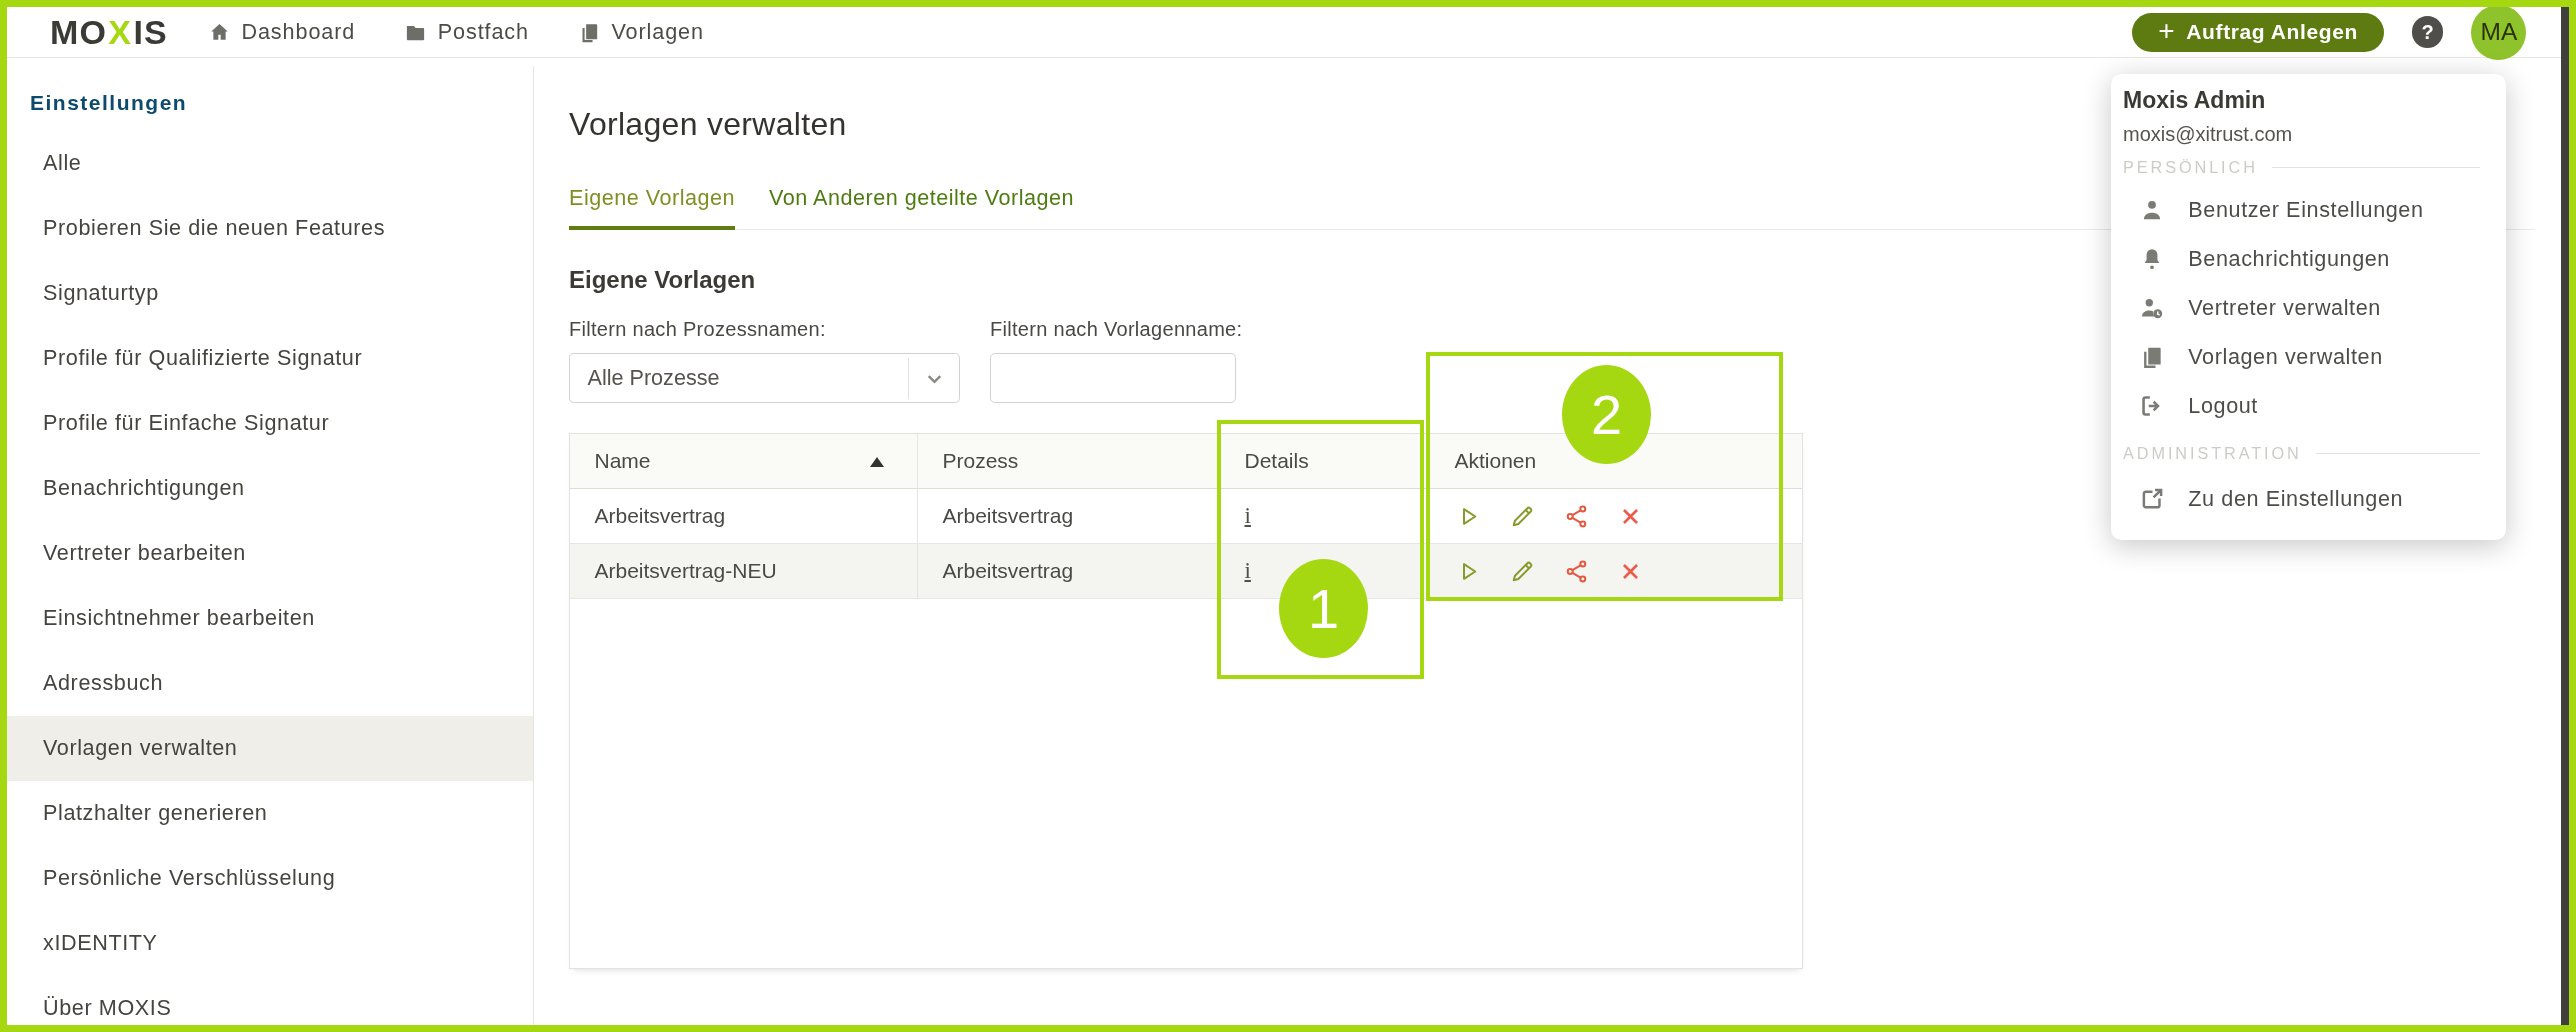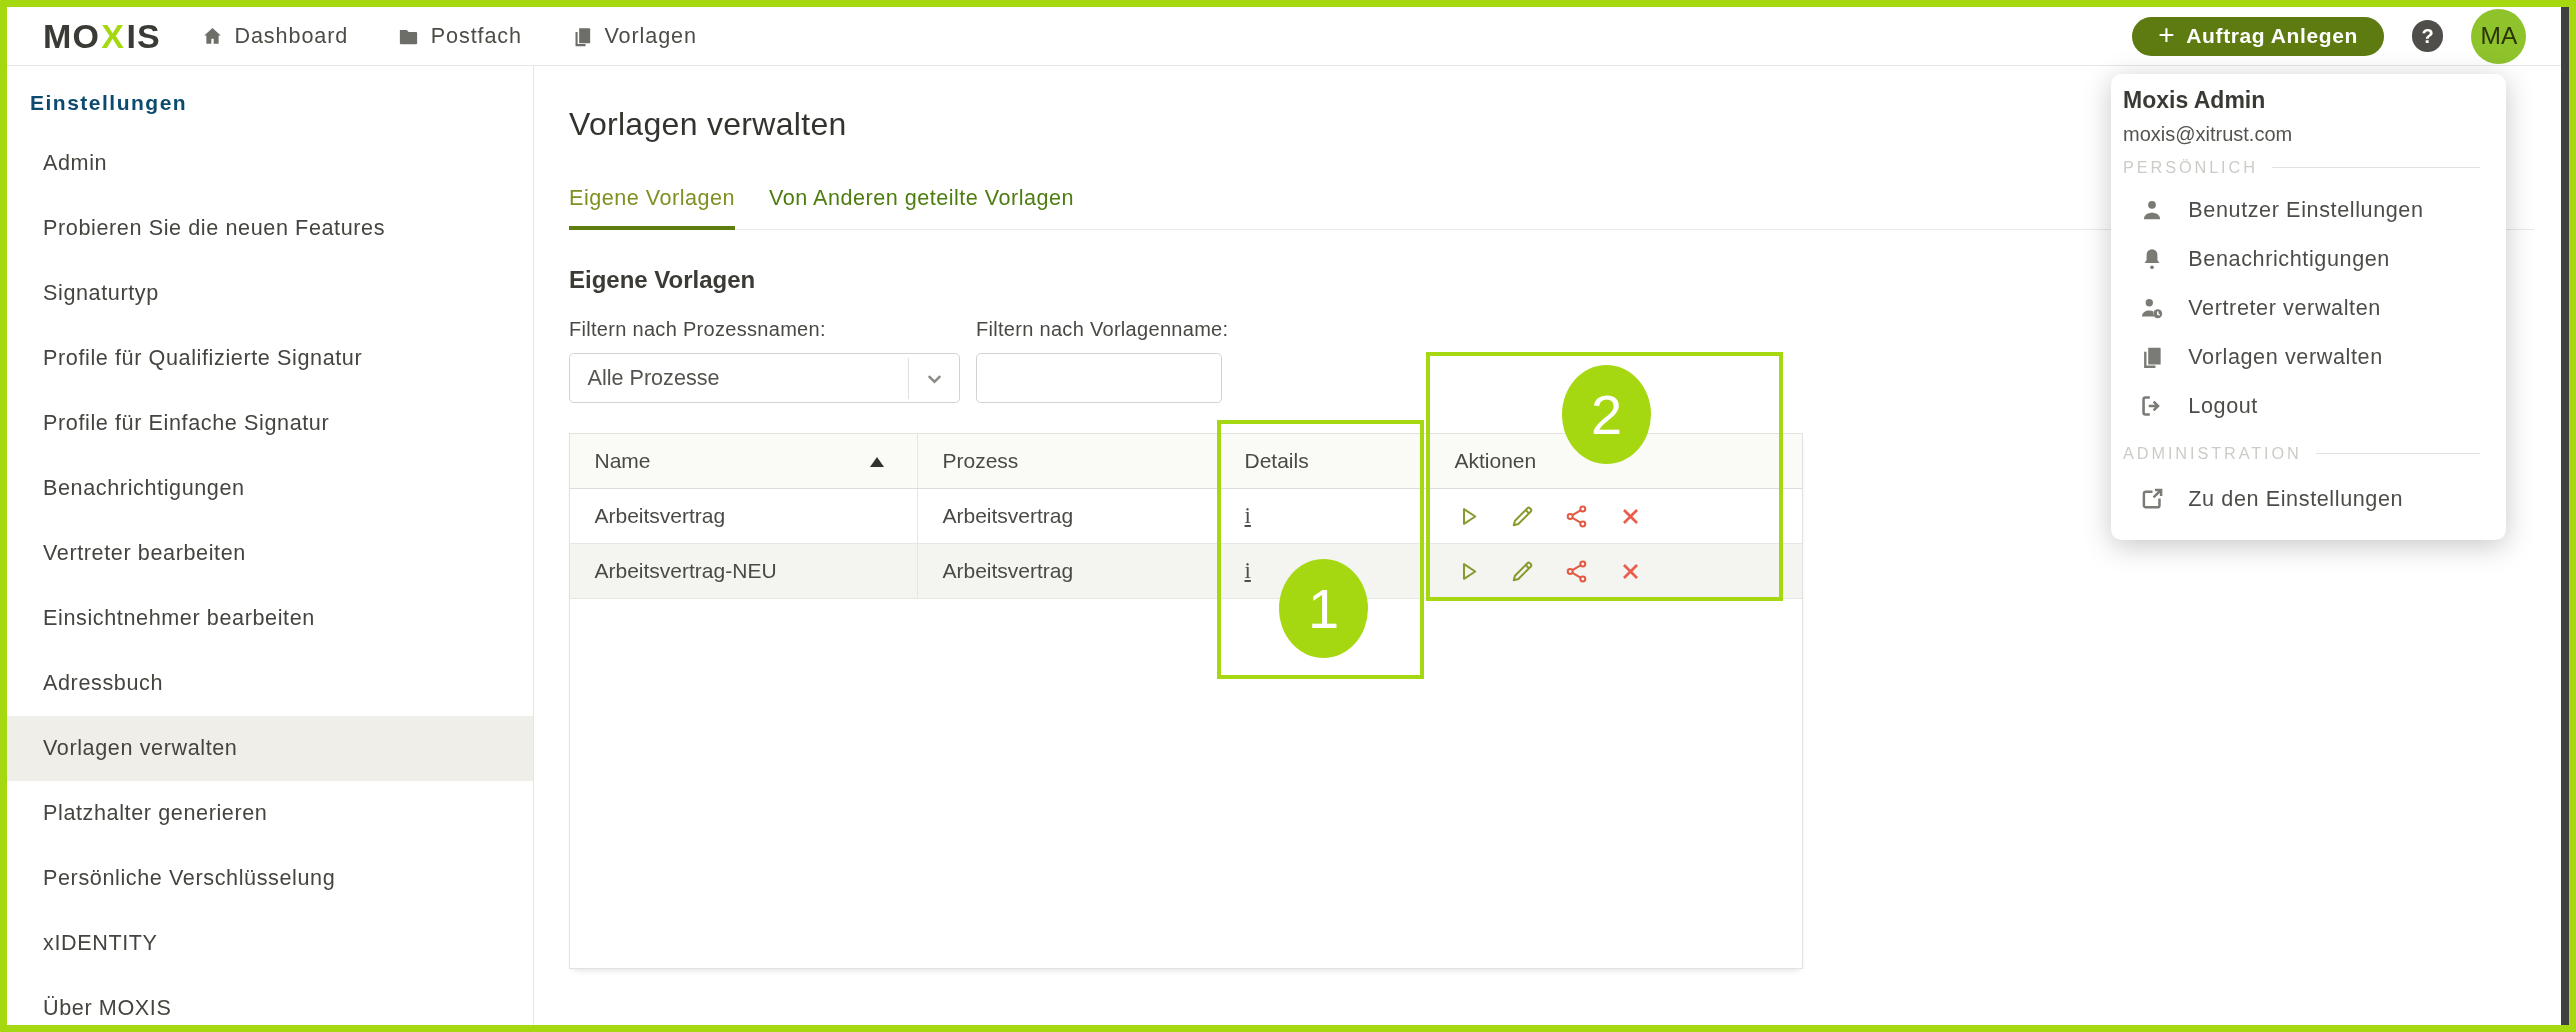--- a/index.html
+++ b/index.html
@@ -3,21 +3,21 @@
 <meta charset="utf-8">
 <style>
   * { margin:0; padding:0; box-sizing:border-box; }
   html,body { background:#ffffff; }
   body { font-family:"Liberation Sans", sans-serif; width:2576px; height:1032px; overflow:hidden; }
   .frame { position:relative; width:2576px; height:1032px; background:#ffffff; overflow:hidden; }
   .green-frame { position:absolute; inset:0; box-shadow: inset 0 0 0 7px #a6d812; z-index:60; pointer-events:none; }
   .scroll-strip { position:absolute; right:7px; top:7px; width:7.6px; height:1018px; background:#3f3f3d; z-index:55; }
 
   
-  .topbar { position:absolute; left:0; right:14.6px; top:7px; height:59px; background:#fff;
+  .topbar { position:absolute; left:7px; right:14.6px; top:7px; height:51px; background:#fff;
             border-bottom:1.2px solid #e7e7e4; display:flex; align-items:center; padding-left:43px; z-index:20; }
   .brand { font-size:34px; font-weight:600; letter-spacing:1.2px; color:#3b3b36; display:flex; align-items:center; }
   .brand .bx { color:#a6d812; font-weight:700; padding:0 1.2px; }
   .topnav { display:flex; align-items:center; margin-left:40px; gap:49px; }
   .navitem { display:flex; align-items:center; gap:10.5px; cursor:pointer; }
   .navitem svg { width:23px; height:23px; fill:#6e6e68; }
   .navitem .lbl { font-size:21.6px; letter-spacing:0.9px; color:#4c4c47; }
   .top-right { margin-left:auto; display:flex; align-items:center; gap:28px; padding-right:35px; }
   .create-btn { height:39px; background:#5d7b11; border-radius:23px; color:#fff; display:flex; align-items:center;
                 gap:11.7px; padding:0 26px; border:none; cursor:pointer; }
@@ -37,21 +37,21 @@
              letter-spacing:0.6px; color:#45443f; cursor:pointer; }
   .sb-item.active { background:#efeee8; }
 
   
   .main { position:absolute; left:569px; top:66px; right:42px; z-index:5; }
   .page-title { margin-top:40px; font-size:32px; font-weight:500; color:#34332e; line-height:37px; letter-spacing:0.3px; }
   .tabs { margin-top:42px; display:flex; gap:34px; border-bottom:1.2px solid #e9e9e6; }
   .tab { font-size:21.6px; letter-spacing:0.5px; padding-bottom:15px; line-height:26px; cursor:pointer; color:#4d7c0f; }
   .tab.active { color:#7d9122; border-bottom:4.1px solid #5e7c10; margin-bottom:-1.2px; }
   .section-heading { margin-top:36px; font-size:24px; font-weight:700; color:#3b3a35; line-height:28px; }
-  .filters { margin-top:24.5px; display:flex; gap:16px; }
+  .filters { margin-top:24.5px; display:flex; gap:30px; }
   .fcol { display:flex; flex-direction:column; }
   .flabel { font-size:20px; color:#494843; line-height:23px; letter-spacing:0.3px; }
   .select { margin-top:11.7px; width:391px; height:50px; border:1.2px solid #d2d2ce; border-radius:4.7px; background:#fff;
             display:flex; align-items:center; position:relative; cursor:pointer; }
   .select .val { font-size:21.6px; color:#55534e; padding-left:17.5px; }
   .select .chev-zone { position:absolute; right:0; top:3.5px; bottom:3.5px; width:51px; border-left:0.6px solid #e0e0dc;
             display:flex; align-items:center; justify-content:center; }
   .select .chev-zone svg { width:23px; height:23px; stroke:#8a8a85; stroke-width:2.6; fill:none; }
   .tinput { margin-top:11.7px; width:246px; height:50px; border:1.2px solid #d2d2ce; border-radius:4.7px; background:#fff;
             font-size:21.6px; color:#444; padding:0 15px; font-family:"Liberation Sans",sans-serif; }
@@ -144,21 +144,21 @@
         </div>
       <div class="avatar">
           <span>MA</span>
         </div>
     </div>
   </div>
 
   <div class="sidebar">
     <div class="sb-header">Einstellungen</div>
     <div class="sb-list">
-      <div class="sb-item">Admin</div>
+      <div class="sb-item">Alle</div>
       <div class="sb-item">Probieren Sie die neuen Features</div>
       <div class="sb-item">Signaturtyp</div>
       <div class="sb-item">Profile für Qualifizierte Signatur</div>
       <div class="sb-item">Profile für Einfache Signatur</div>
       <div class="sb-item">Benachrichtigungen</div>
       <div class="sb-item">Vertreter bearbeiten</div>
       <div class="sb-item">Einsichtnehmer bearbeiten</div>
       <div class="sb-item">Adressbuch</div>
       <div class="sb-item active">Vorlagen verwalten</div>
       <div class="sb-item">Platzhalter generieren</div>

